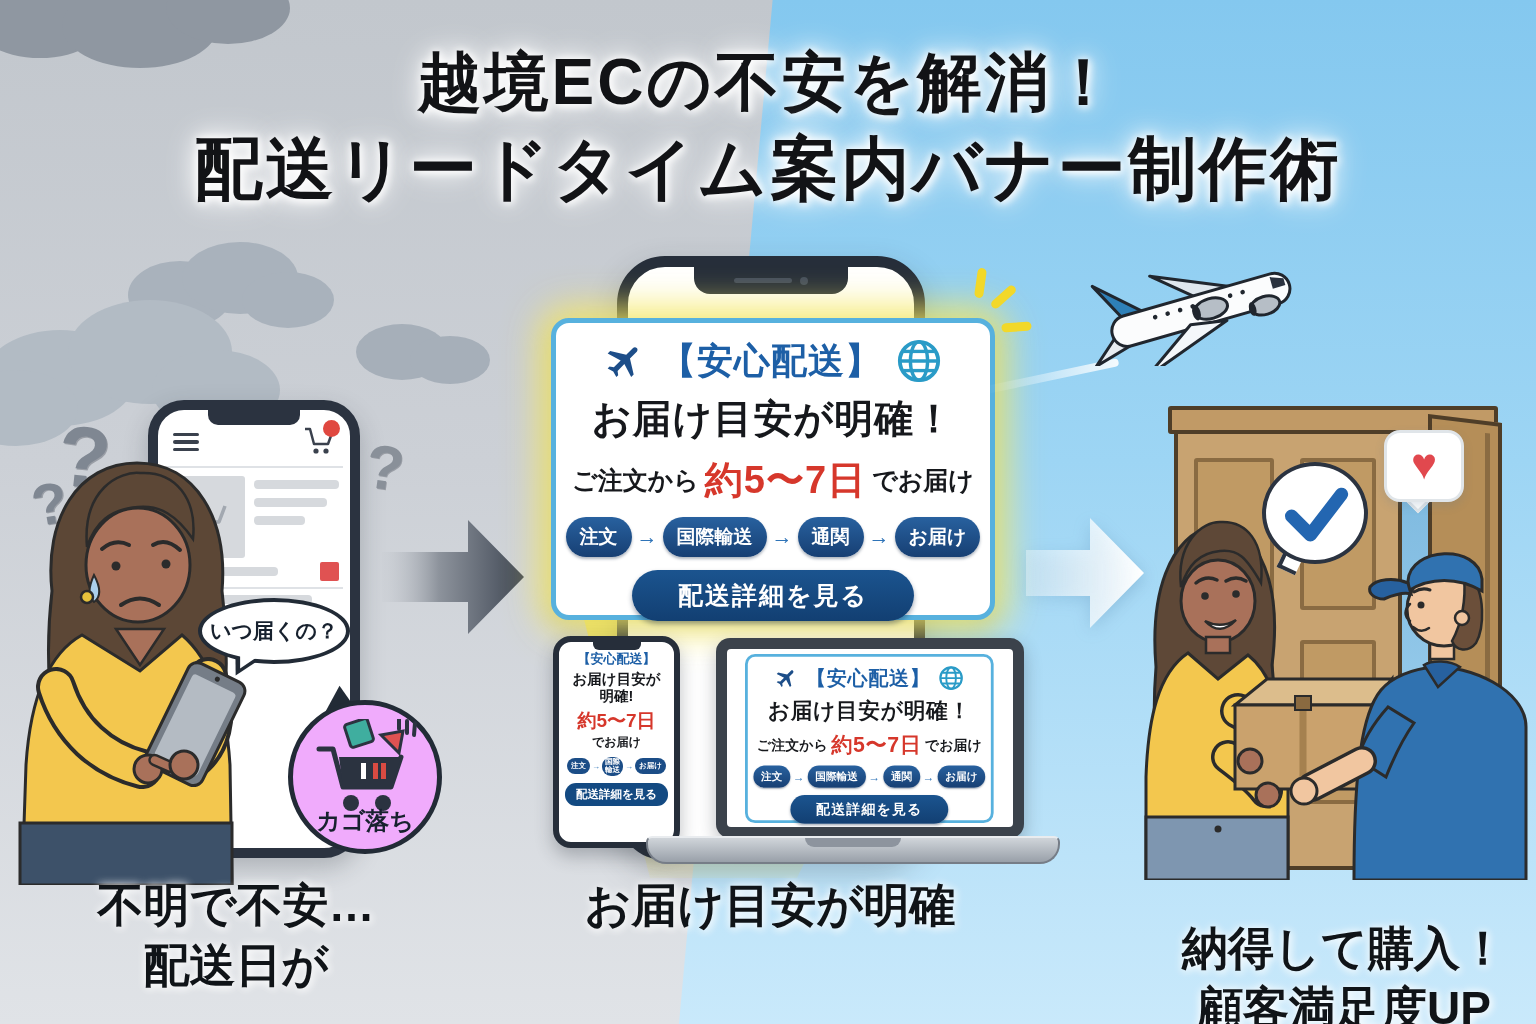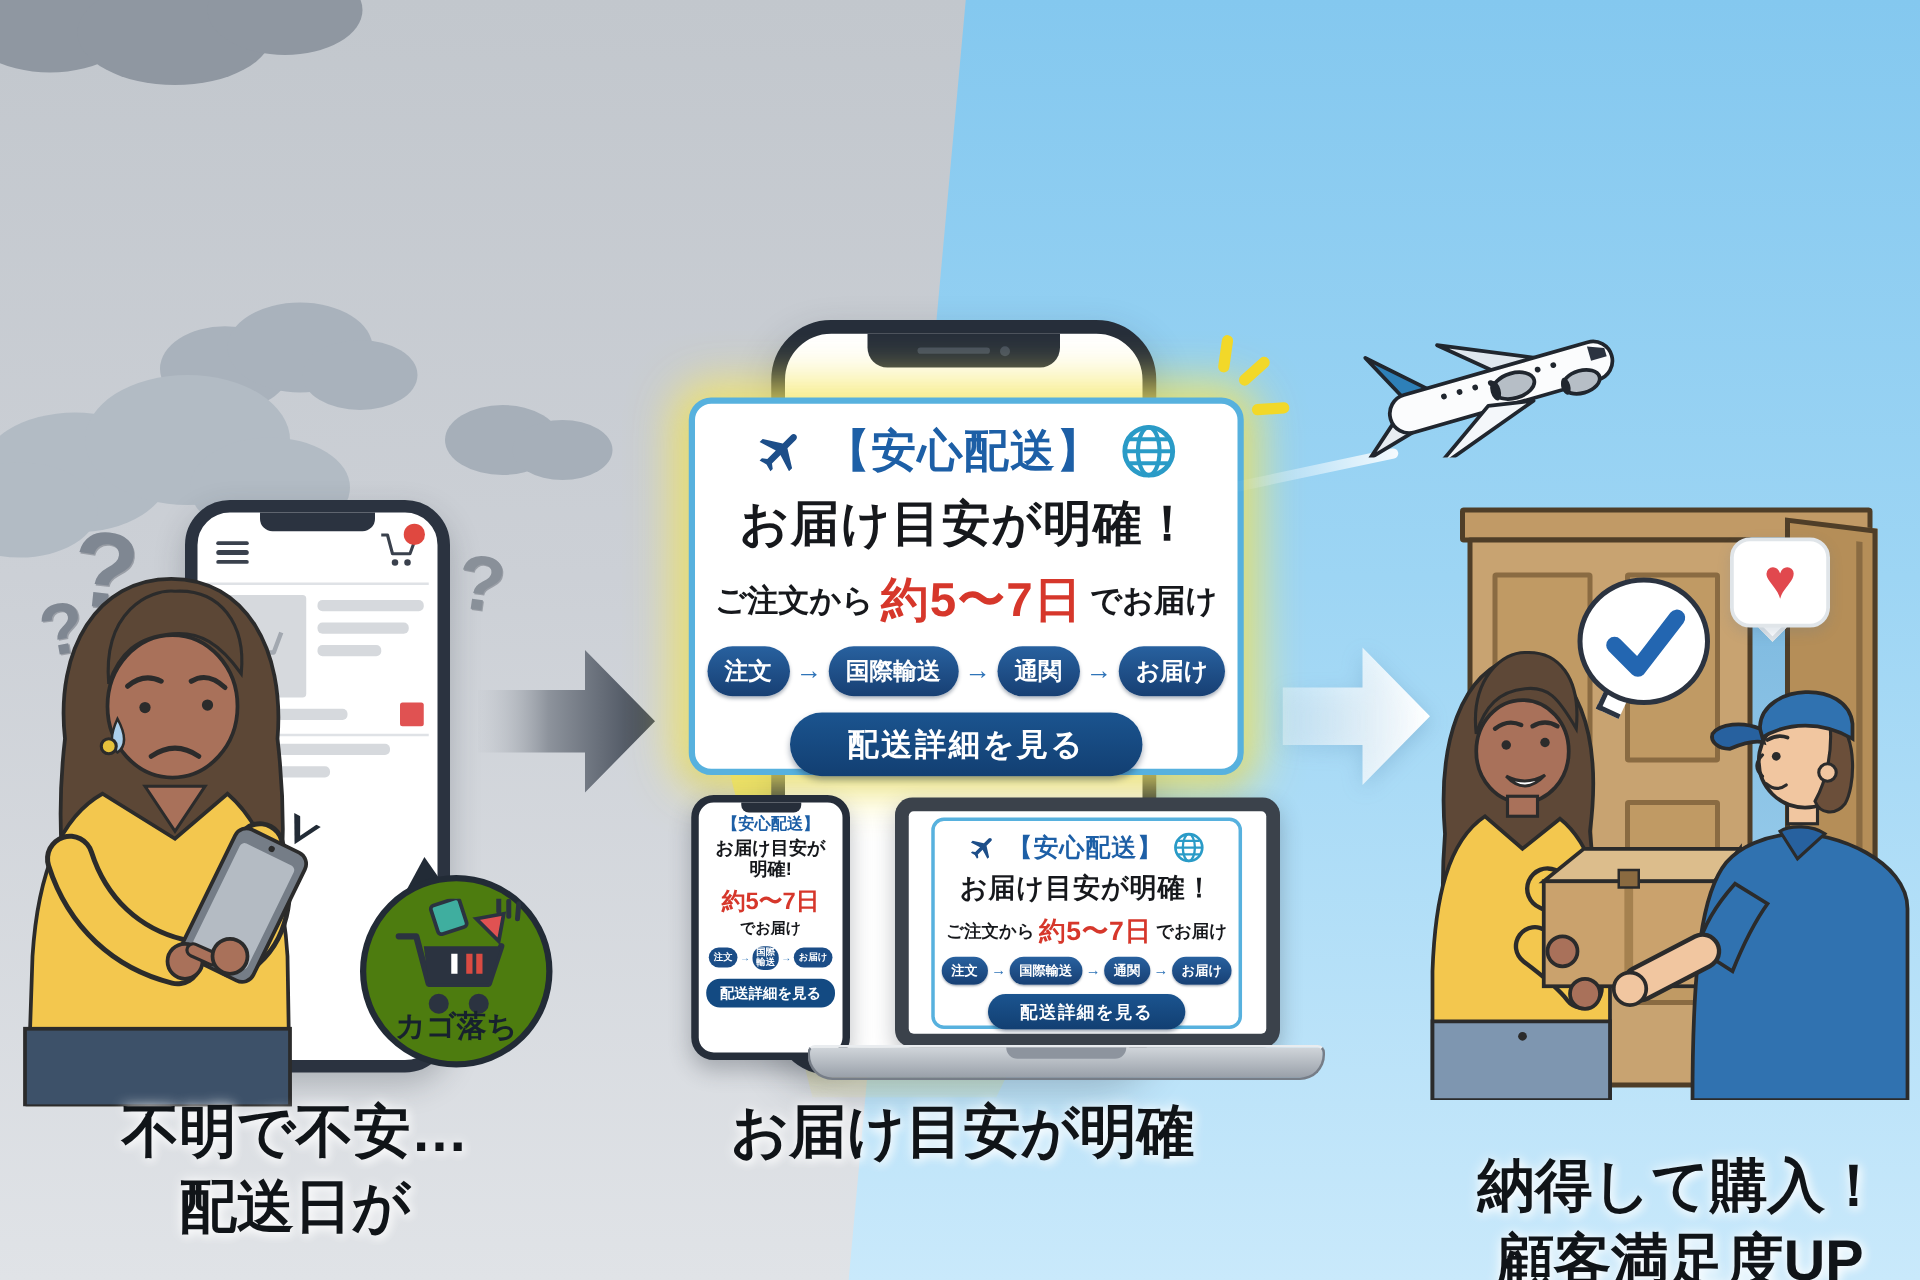--- a/index.html
+++ b/index.html
@@ -58,21 +58,21 @@
   
   .speech { left:198px; top:598px; width:152px; height:66px; background:#fff; border:4px solid #222b36;
     border-radius:50%; display:flex; align-items:center; justify-content:center;
     font-size:21px; font-weight:900; color:#17212e; z-index:3; }
   .speech-tail { left:226px; top:654px; width:0; height:0; border:12px solid transparent;
     border-top:22px solid #222b36; transform:rotate(28deg); z-index:2; }
   .speech-tail-fill { left:233px; top:652px; width:0; height:0; border:9px solid transparent;
     border-top:17px solid #fff; transform:rotate(28deg); z-index:4; }
 
   
-  .cartdrop { left:288px; top:700px; width:154px; height:154px; background:#4d7c0f; border:5px solid #222b36;
+  .cartdrop { left:288px; top:700px; width:154px; height:154px; background:#f0abfc; border:5px solid #222b36;
     border-radius:50%; z-index:3; text-align:center; }
   .cartdrop-tail { left:318px; top:688px; width:0; height:0; border:13px solid transparent;
     border-bottom:26px solid #222b36; transform:rotate(-125deg); z-index:2; }
   .cartdrop-label { position:absolute; left:0; right:0; bottom:12px; font-size:24px; font-weight:900; color:#17212e; }
 
   
   .arrow-gray { left:382px; top:516px; }
   .arrow-white { left:1026px; top:512px; filter:drop-shadow(0 4px 8px rgba(80,130,170,.35)); }
 
   
@@ -195,20 +195,24 @@
         <ellipse cx="150" cy="352" rx="82" ry="52"></ellipse>
         <ellipse cx="216" cy="390" rx="64" ry="40"></ellipse>
         <ellipse cx="16" cy="408" rx="62" ry="38"></ellipse>
     </g>
     <g fill="#a6afb9">
       <ellipse cx="402" cy="352" rx="46" ry="28"></ellipse>
         <ellipse cx="450" cy="360" rx="40" ry="24"></ellipse>
     </g>
   </svg>
 
+  <div class="abs title">
+    <div class="l1">越境ECの不安を解消！</div>
+    <div class="l2">配送リードタイム案内バナー制作術</div>
+  </div>
 
   <div class="abs phone-left">
     <div class="pl-notch"></div>
     <div class="pl-header">
       <div class="hamburger">
           <span></span>
           <span></span>
           <span></span>
         </div>
       <div class="pl-cart">
@@ -270,20 +274,23 @@
       <rect x="174" y="242" width="62" height="114" rx="10" fill="#757d87" stroke="#2b2b2b" stroke-width="3"></rect>
       <rect x="181" y="254" width="48" height="92" rx="4" fill="#b4bbc3"></rect>
       <circle cx="205" cy="249" r="2.5" fill="#2b2b2b"></circle>
     </g>
     <circle cx="158" cy="344" r="14" fill="#a9715a" stroke="#2b2b2b" stroke-width="3"></circle>
     <rect x="160" y="328" width="27" height="10" rx="5" transform="rotate(24 160 333)" fill="#a9715a" stroke="#2b2b2b" stroke-width="2.5"></rect>
     <circle cx="194" cy="340" r="14" fill="#a9715a" stroke="#2b2b2b" stroke-width="3"></circle>
   </svg>
 
   <div class="abs speech-tail"></div>
+  <div class="abs speech">
+    <span>いつ届くの？</span>
+  </div>
   <div class="abs speech-tail-fill"></div>
 
   <div class="abs cartdrop-tail"></div>
   <div class="abs cartdrop">
     <svg width="124" height="96" viewBox="0 0 124 96" style="margin-top:14px">
       <rect x="44" y="2" width="24" height="24" rx="3" transform="rotate(-18 56 14)" fill="#3fae9f" stroke="#2b3340" stroke-width="3"></rect>
       <polygon points="78,16 100,12 96,34" fill="#e05252" stroke="#2b3340" stroke-width="3"></polygon>
       <g stroke="#2b3340" stroke-width="4" stroke-linecap="round">
         <line x1="104" y1="2" x2="104" y2="14"></line>
           <line x1="112" y1="4" x2="111" y2="16"></line>

